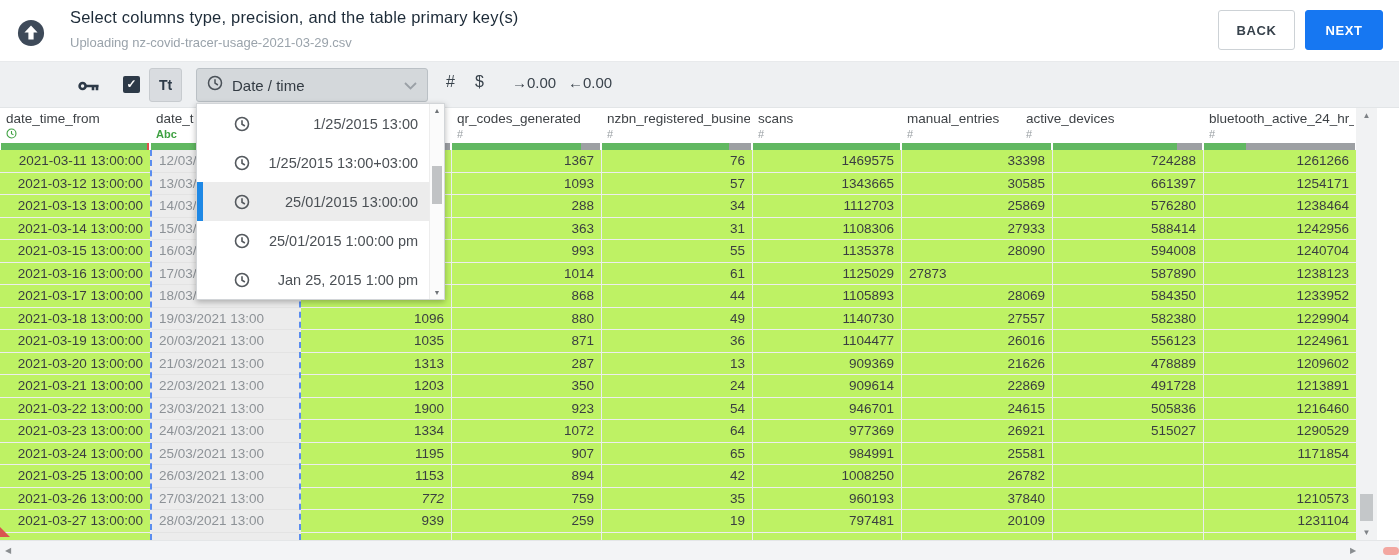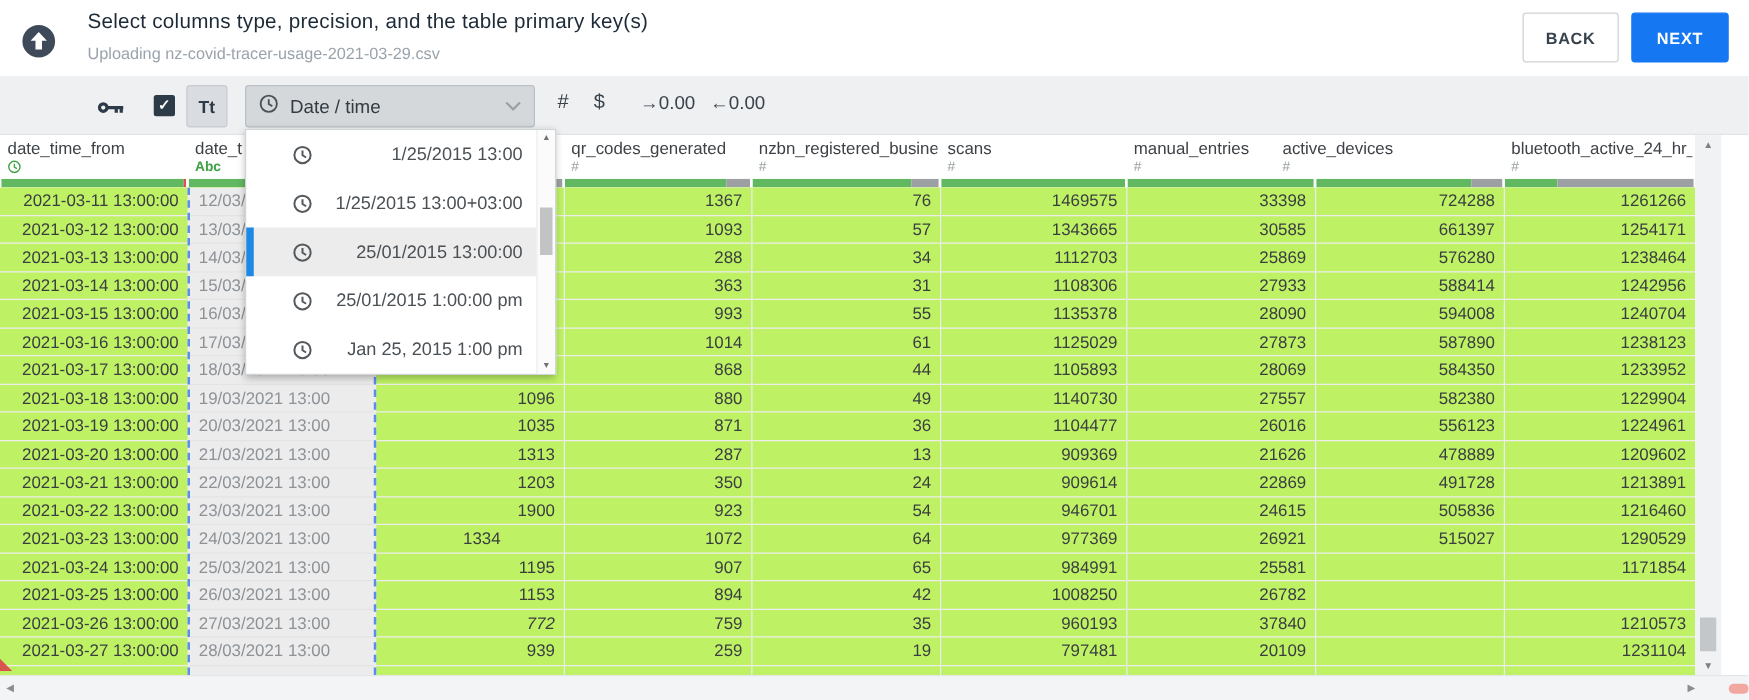--- a/index.html
+++ b/index.html
@@ -252,21 +252,21 @@
           <div class="cell" style="text-align: right;"></div>
           <div class="cell" style="text-align: right;"></div>
           <div class="cell" style="text-align: right;"></div>
           <div class="cell" style="text-align: right;"></div>
           <div class="cell" style="text-align: right;"></div>
           <div class="cell" style="text-align: right;">1096</div>
           <div class="cell" style="text-align: right;">1035</div>
           <div class="cell" style="text-align: right;">1313</div>
           <div class="cell" style="text-align: right;">1203</div>
           <div class="cell" style="text-align: right;">1900</div>
-          <div class="cell" style="text-align: center; padding-left: 26px;">1334</div>
+          <div class="cell" style="text-align: right; padding-left: 26px;">1334</div>
           <div class="cell" style="text-align: right;">1195</div>
           <div class="cell" style="text-align: right;">1153</div>
           <div class="cell" style="text-align: right; font-style: italic;">772</div>
           <div class="cell" style="text-align: right;">939</div>
           <div class="cell" style="text-align: right;"></div>
         </div>
         <div class="bcol divl" style="left: 451px; width: 150px;">
           <div class="cell" style="text-align: right;">1367</div>
           <div class="cell" style="text-align: right;">1093</div>
           <div class="cell" style="text-align: right;">288</div>
@@ -325,21 +325,21 @@
           <div class="cell" style="text-align: right;">960193</div>
           <div class="cell" style="text-align: right;">797481</div>
           <div class="cell" style="text-align: right;"></div>
         </div>
         <div class="bcol divl" style="left: 901px; width: 151px;">
           <div class="cell" style="text-align: right;">33398</div>
           <div class="cell" style="text-align: right;">30585</div>
           <div class="cell" style="text-align: right;">25869</div>
           <div class="cell" style="text-align: right;">27933</div>
           <div class="cell" style="text-align: right;">28090</div>
-          <div class="cell" style="text-align: right;">27873</div>
+          <div class="cell" style="">27873</div>
           <div class="cell" style="text-align: right;">28069</div>
           <div class="cell" style="text-align: right;">27557</div>
           <div class="cell" style="text-align: right;">26016</div>
           <div class="cell" style="text-align: right;">21626</div>
           <div class="cell" style="text-align: right;">22869</div>
           <div class="cell" style="text-align: right;">24615</div>
           <div class="cell" style="text-align: right;">26921</div>
           <div class="cell" style="text-align: right;">25581</div>
           <div class="cell" style="text-align: right;">26782</div>
           <div class="cell" style="text-align: right;">37840</div>

